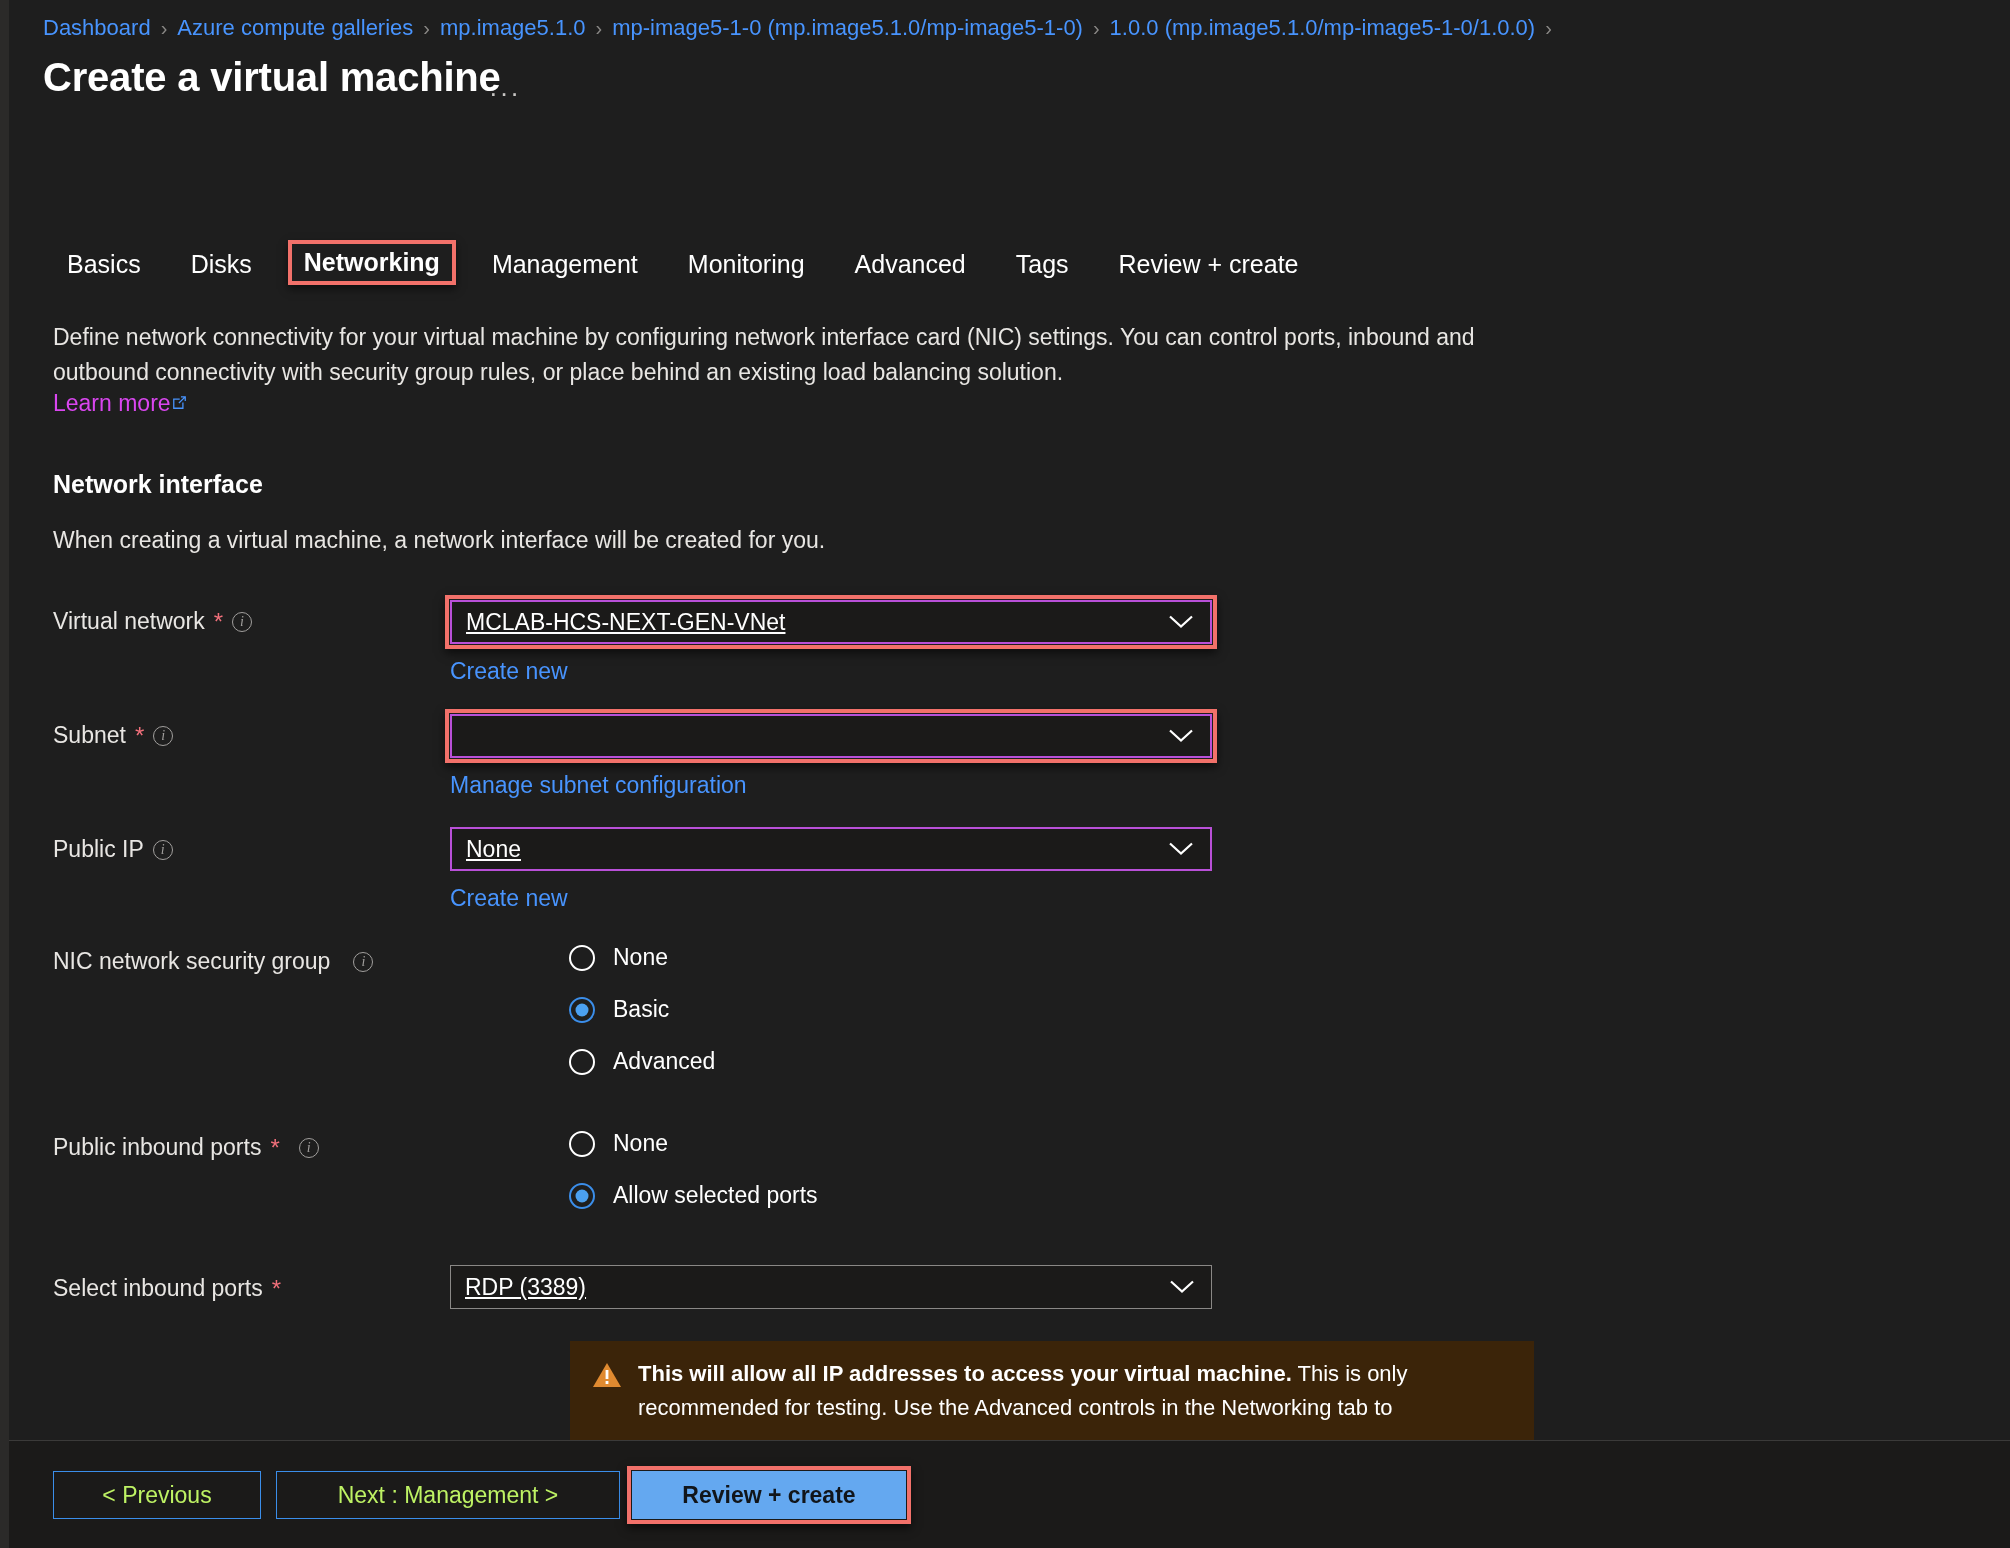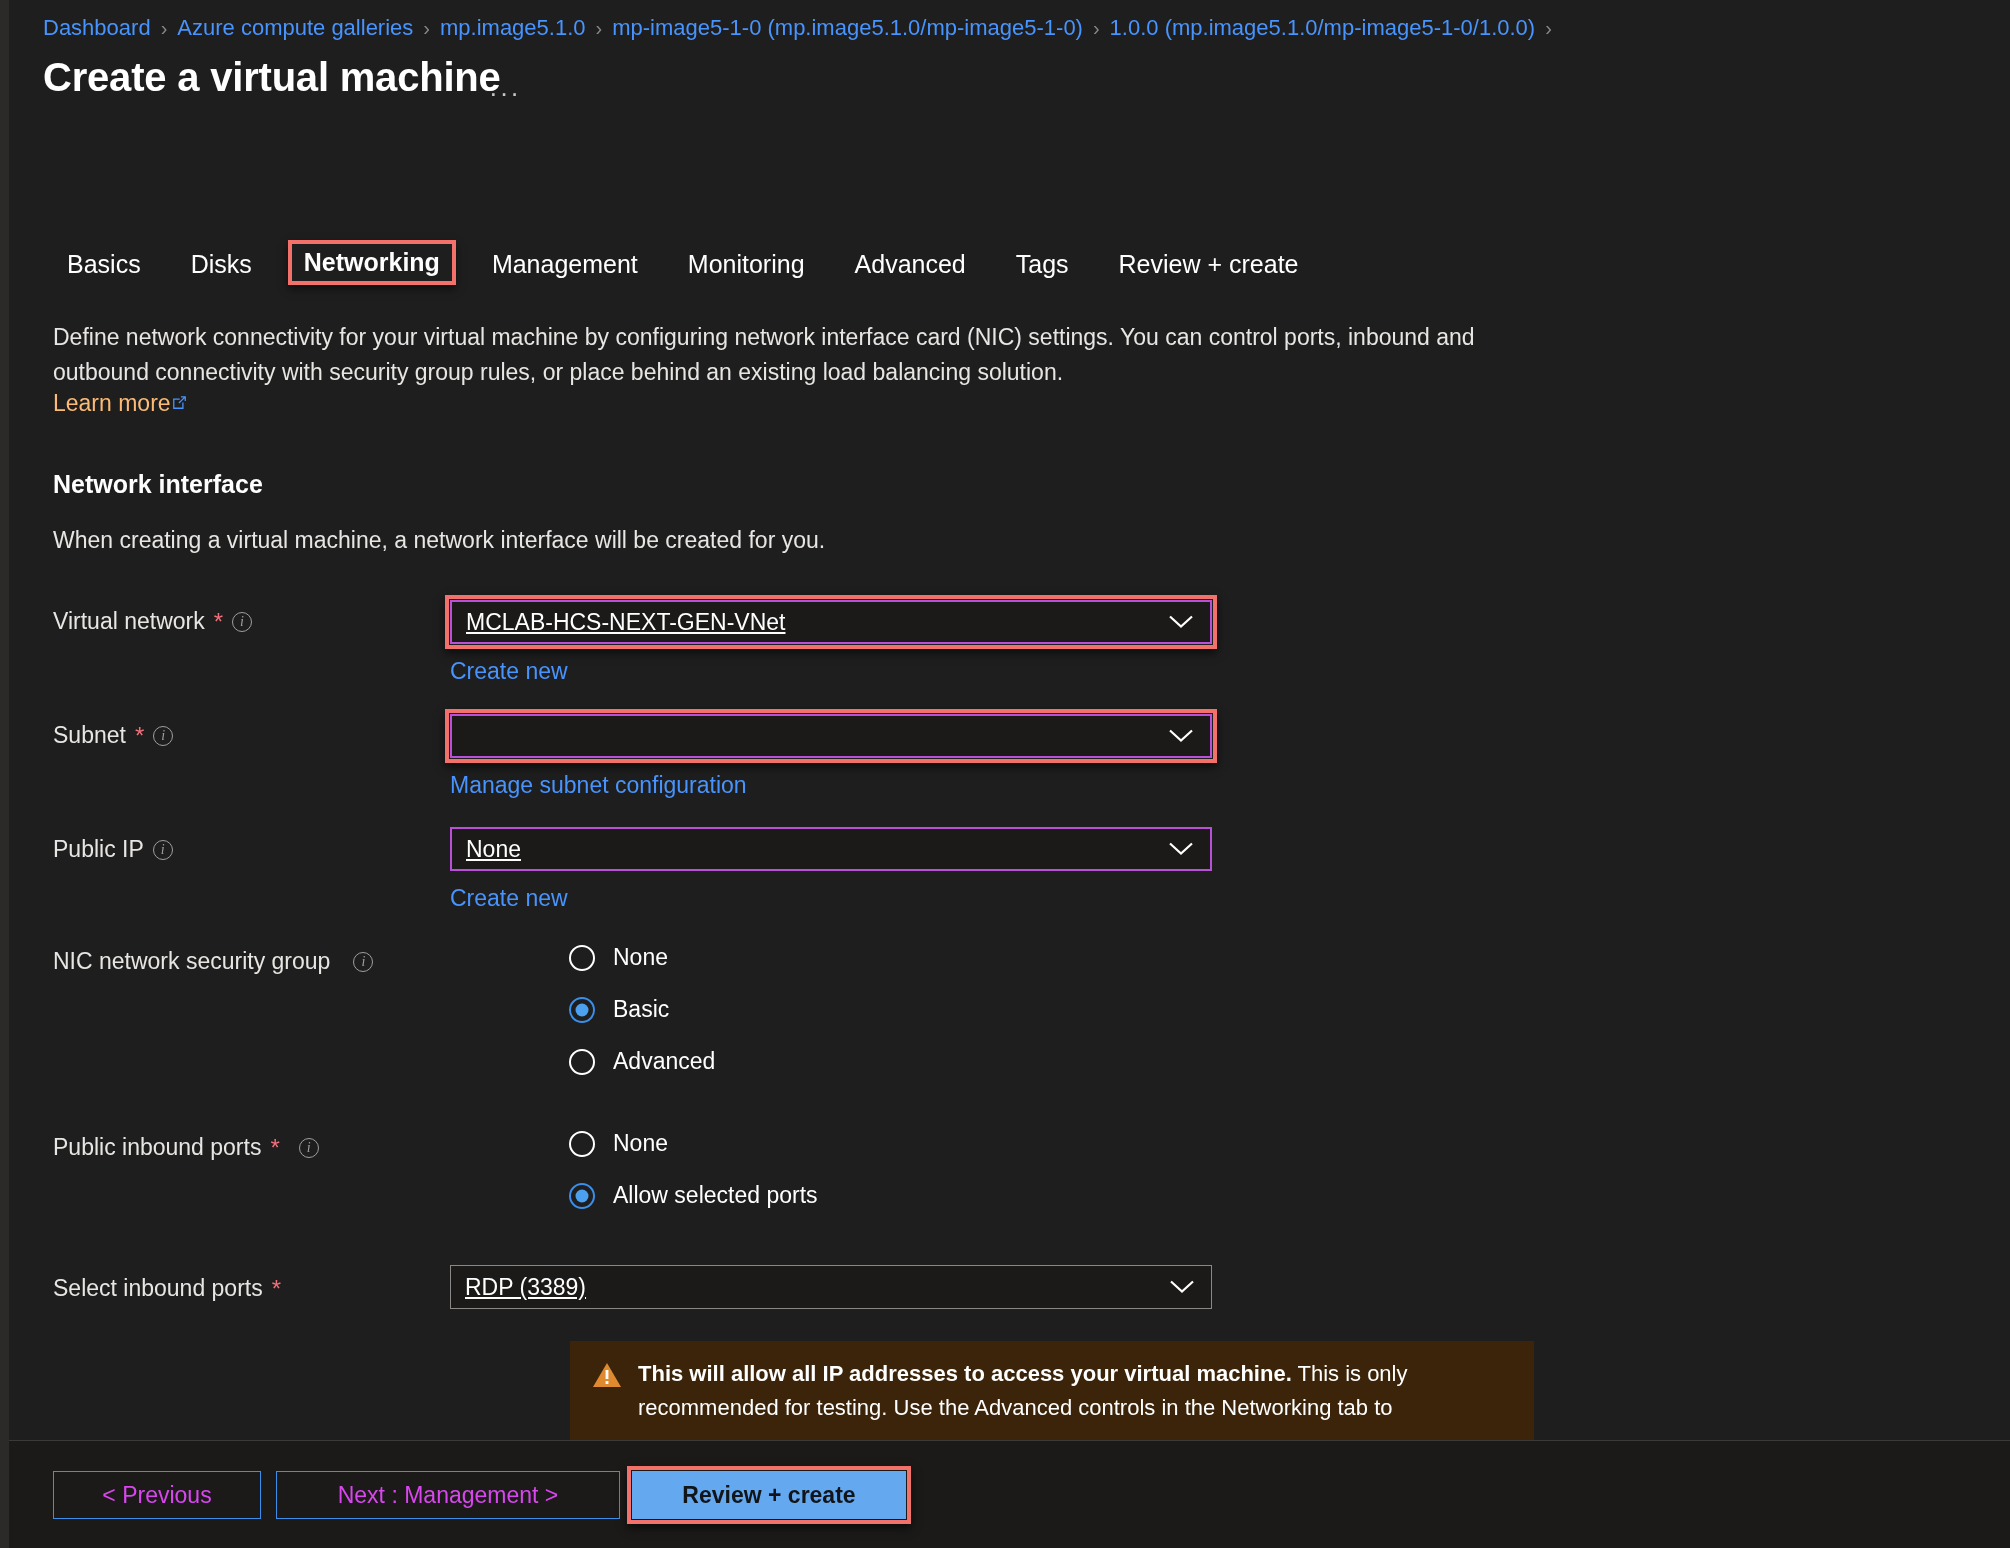--- a/index.html
+++ b/index.html
@@ -81,21 +81,21 @@
 
   
   .desc {
     position: absolute; left: 44px; top: 320px;
     width: 1490px;
     font-size: 23px; line-height: 35px;
     color: #e8e6e3;
   }
   .learn {
     position: absolute; left: 44px; top: 390px;
-    font-size: 23px; color: #fdba74;
+    font-size: 23px; color: #d946ef;
     cursor: pointer;
     display: flex; align-items: center; 
   }
   .ext-icon { display: inline-block; }
 
   .section-head {
     position: absolute; left: 44px; top: 470px;
     font-size: 25px; font-weight: bold; color: #ffffff;
   }
   .section-sub {
@@ -194,21 +194,21 @@
     background: #1b1a19;
     border-top: 1.5px solid #3b3a39;
   }
   .btn {
     position: absolute;
     height: 48px;
     display: flex; align-items: center; justify-content: center;
     font-size: 23px;
     cursor: pointer;
     border: 1.6px solid #3b8eea;
-    color: #d946ef;
+    color: #bef264;
     background: #1b1a19;
   }
   .btn.primary {
     background: #64a8f0;
     color: #11151a;
     border: none;
     font-weight: 600;
   }
   .btn-hl {
     position: absolute;

